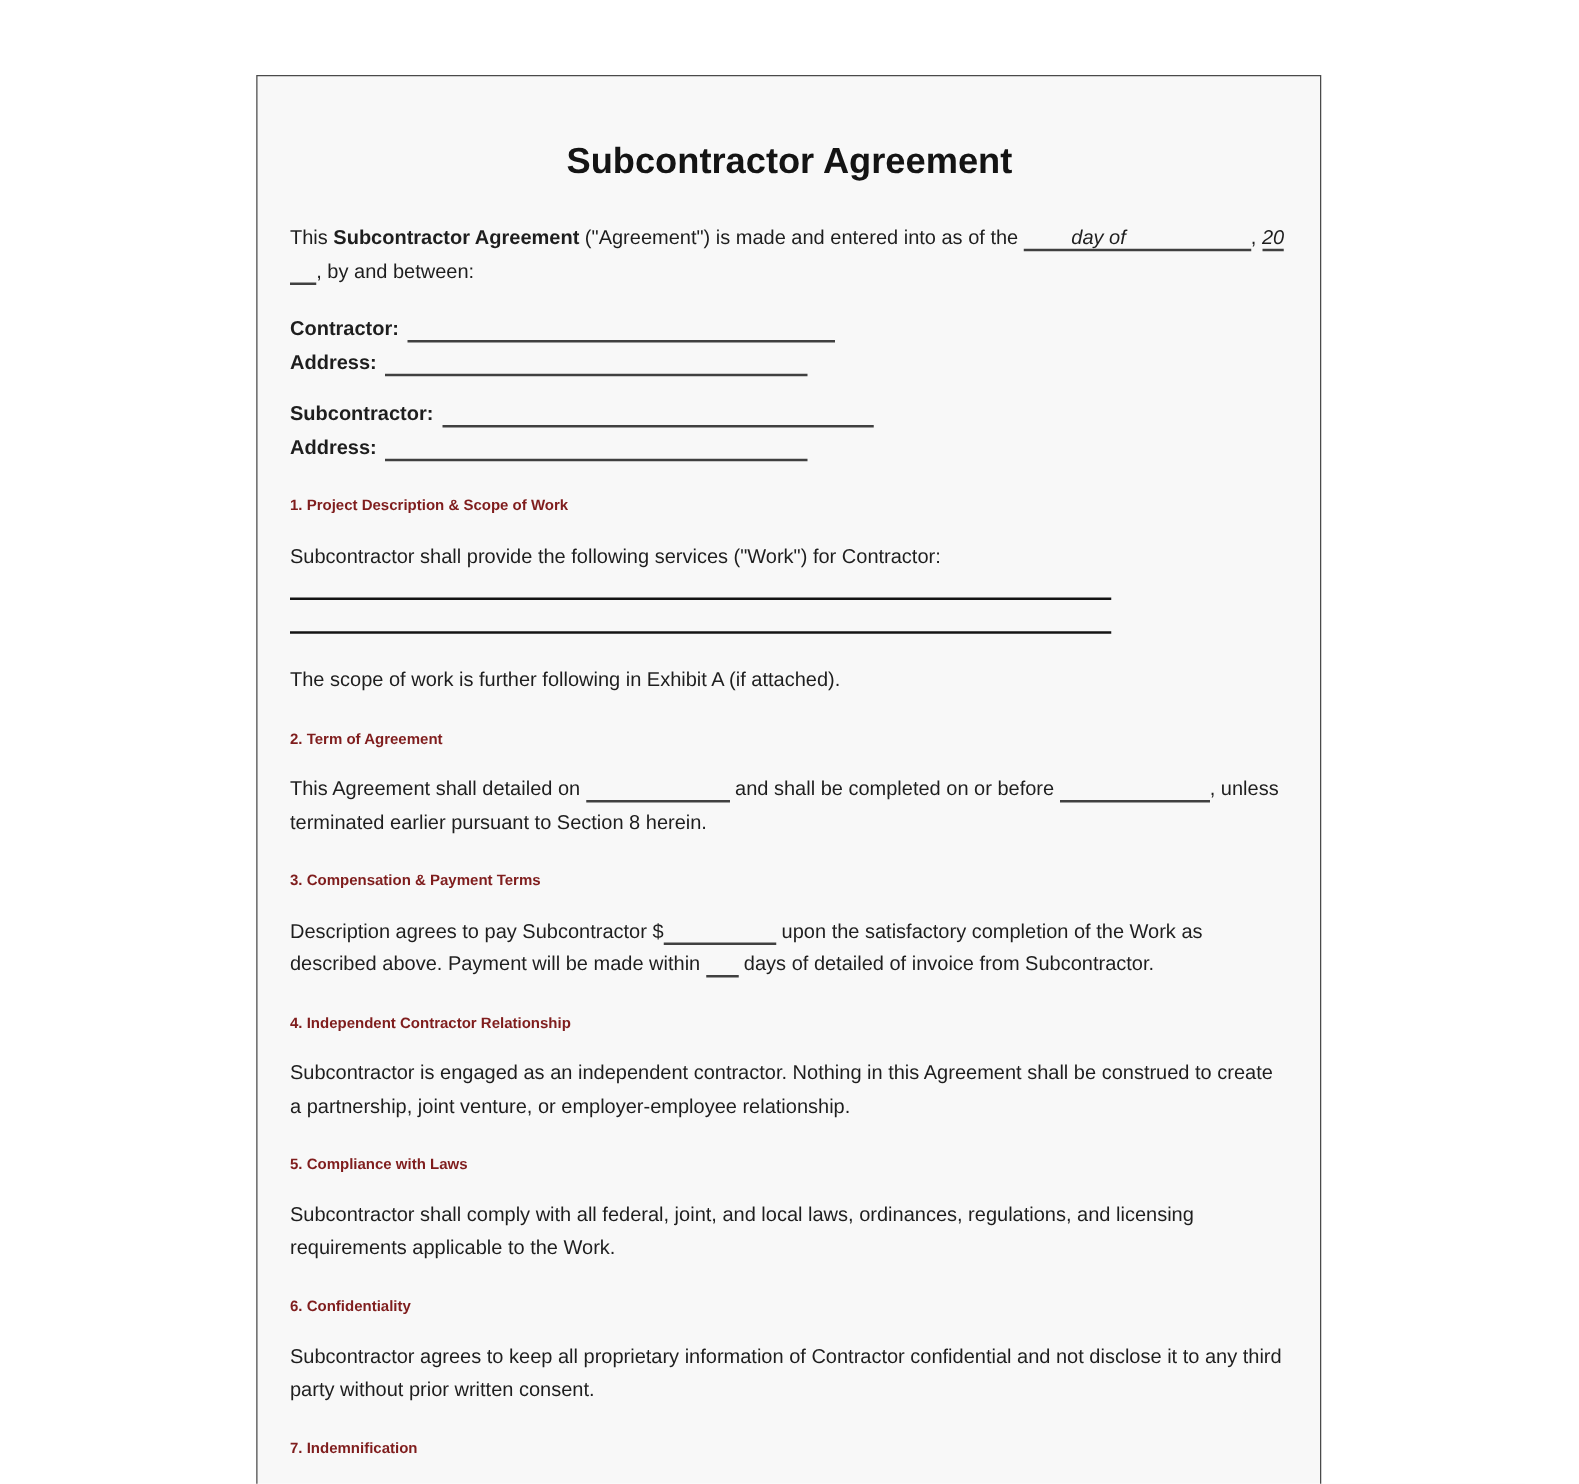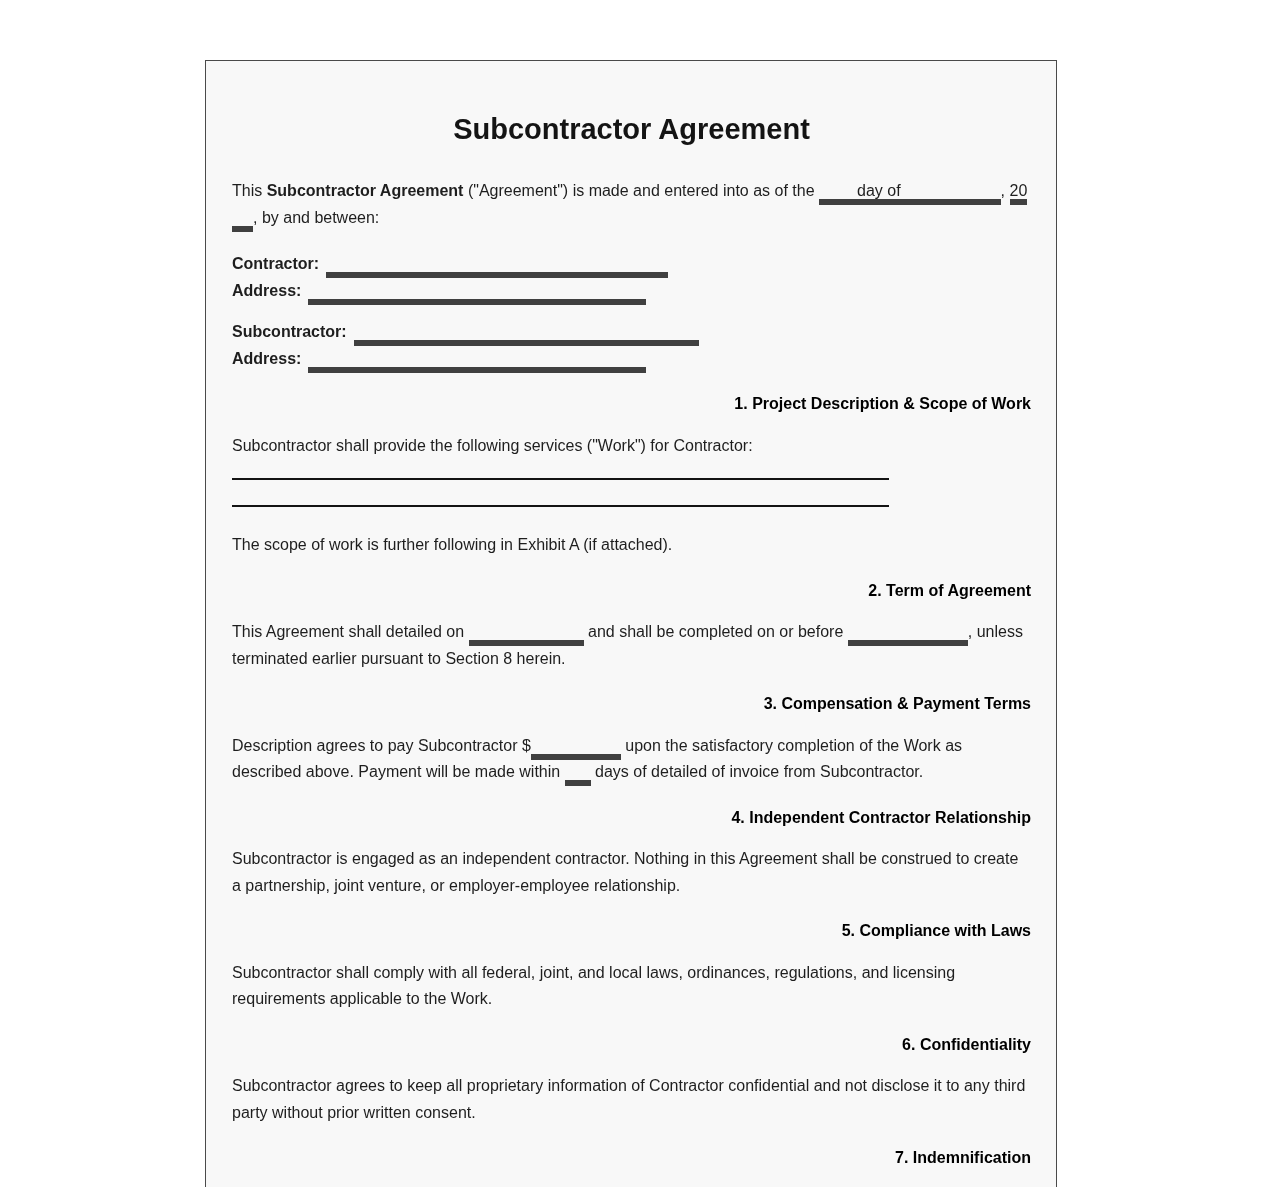--- a/index.html
+++ b/index.html
@@ -15,23 +15,23 @@
     border:1px solid #4a4a4a;
     padding:47px 25px 40px 26px;
     color:#1e1e1e;
   }
   .doc-title{
     font-size:29px;line-height:34px;font-weight:700;text-align:center;
     margin:4px 0 32px;color:#141414;
   }
   .para{font-size:16px;line-height:26.5px;margin:0 0 19px;}
   .party{line-height:27px;margin:0 0 14px;}
-  .heading{font-size:16px;line-height:26.5px;font-weight:700;margin:19px 0 15px;color:#000000;text-align:right;}
+  .heading{font-size:12px;line-height:26.5px;font-weight:700;margin:19px 0 15px;color:#7f1d1d;}
   .b{font-weight:700;}
-  .u{border-bottom:6px solid #404040;}
+  .u{border-bottom:2px solid #404040;font-style:italic;}
   .ml{margin-left:7px;}
   .sp{display:inline-block;}
   .work-line{width:657px;height:0;border-bottom:2px solid #141414;margin:0 0 25px;}
 </style>
 </head>
 <body>
 
 <div class="page">
 
   <h1 class="doc-title">Subcontractor Agreement</h1>

